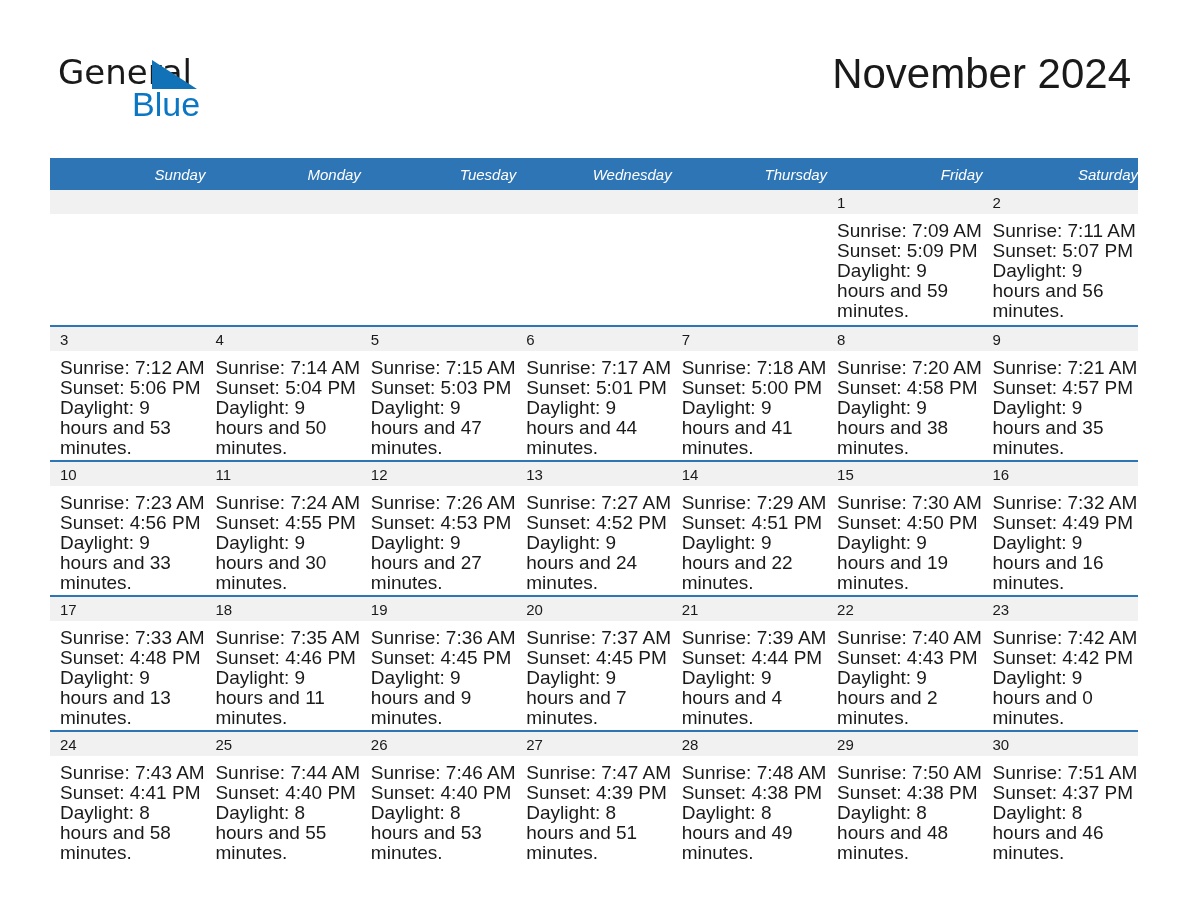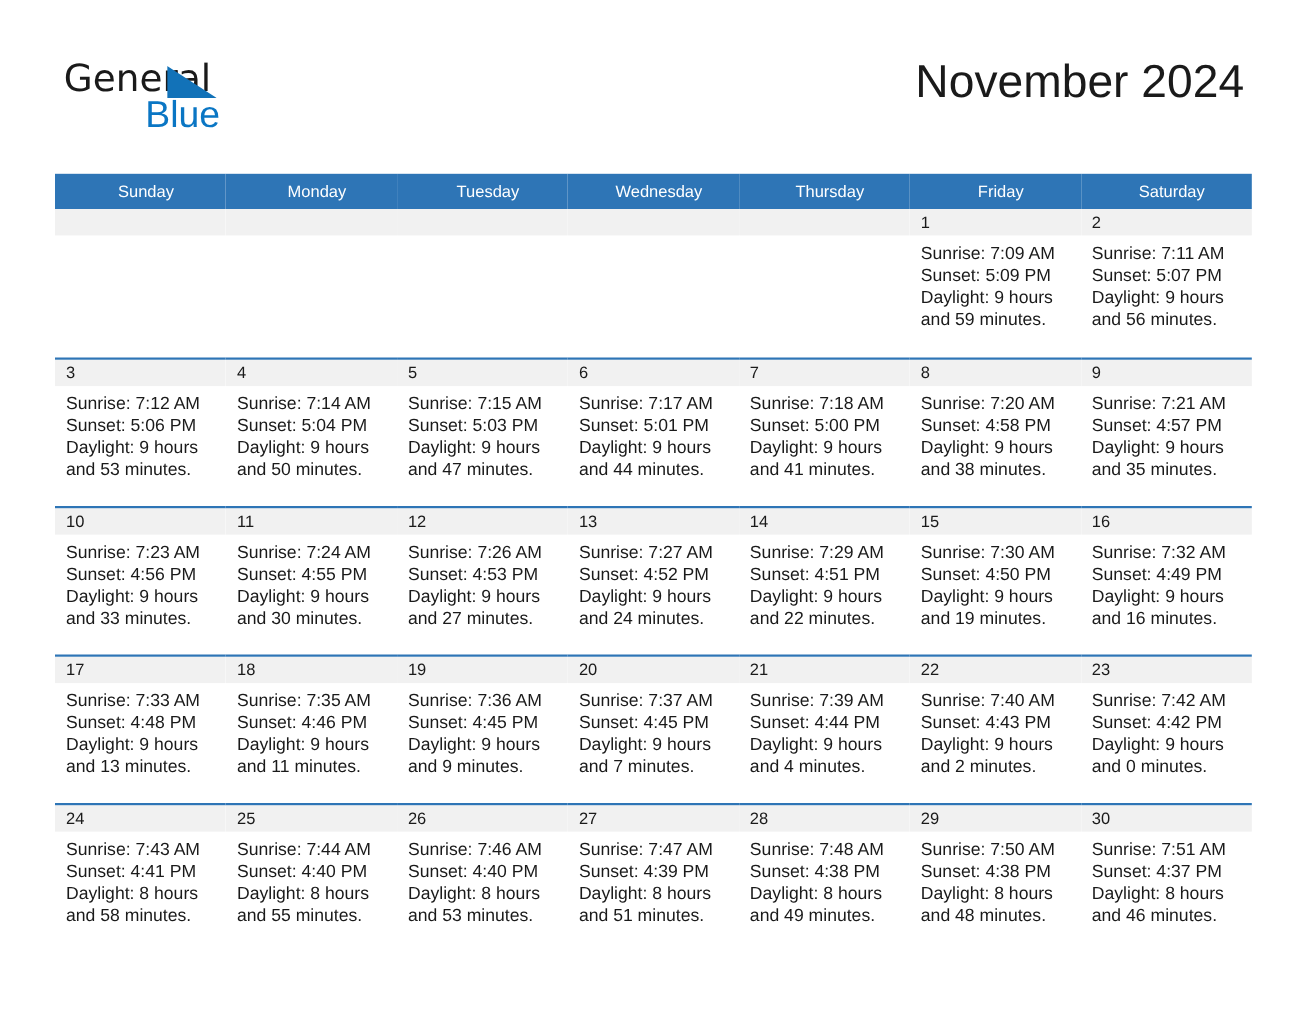--- a/index.html
+++ b/index.html
@@ -96,24 +96,25 @@
     width: 1088px;
     border-collapse: collapse;
     table-layout: fixed;
   }
 
   .calendar th {
     background: #2e75b6;
     color: #ffffff;
     font-size: 15px;
     font-weight: 400;
-    text-align: center;
+    text-align: right;
     padding: 7px 0 7px 10px;
     height: 18px;
     border: none;
+    font-style: italic;
   }
 
   .calendar td {
     vertical-align: top;
     padding: 0;
     width: 155.43px;
     border: none;
     background: #ffffff;
   }
 
@@ -134,21 +135,21 @@
     font-size: 15px;
     color: #1a1a1a;
     line-height: 18px;
   }
   .daynum-band.empty {
     color: transparent;
   }
 
   .cell-body {
     padding: 7px 6px 0 10px;
-    font-size: 16px;
+    font-size: 19px;
     line-height: 20px;
     color: #1a1a1a;
   }
   .cell-body div {
     white-space: nowrap;
   }
   .cell-body .daylight-line {
     white-space: normal;
   }
 </style>

